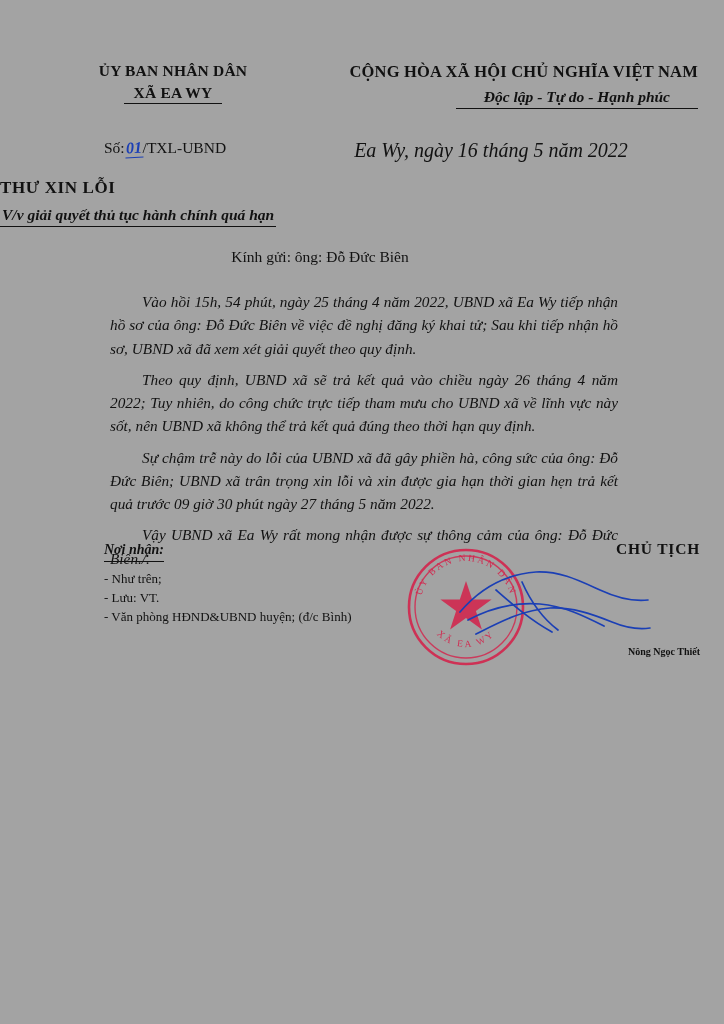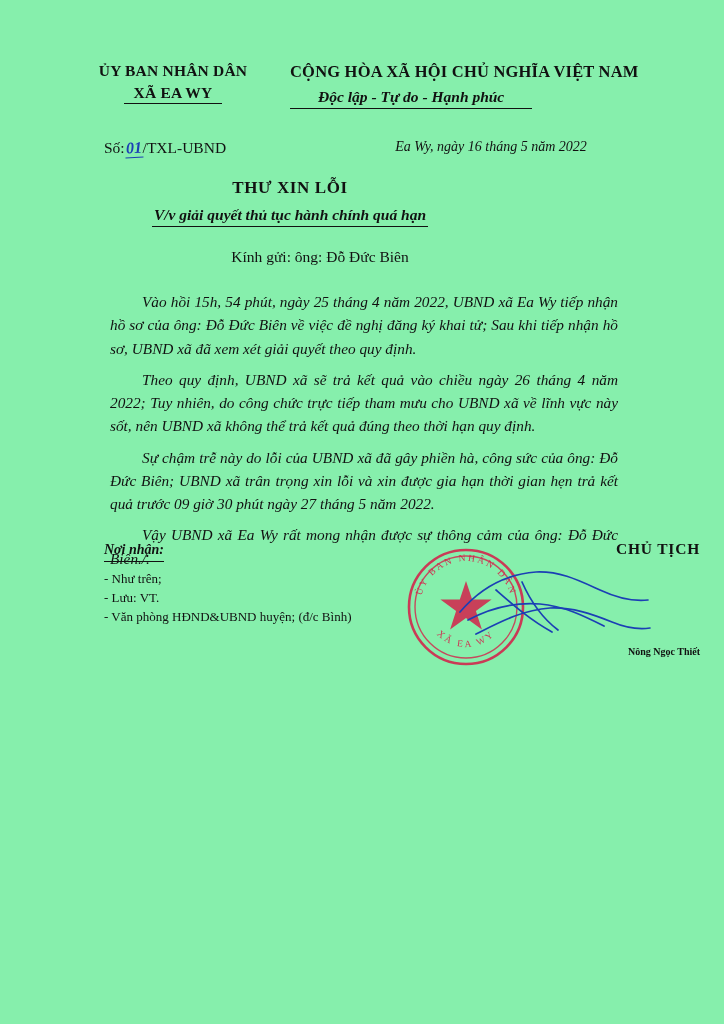--- a/index.html
+++ b/index.html
@@ -12,42 +12,42 @@
     height: 1024px;
     position: relative;
     font-family: "Liberation Serif", serif;
     color: #111111;
     overflow: hidden;
   }
 
   .page {
     position: absolute;
     inset: 0;
-    background: #86efac;
+    background: #a3a3a3;
   }
 
   
   .header {
     position: absolute;
     top: 62px;
     left: 0;
     width: 724px;
     display: flex;
     flex-direction: row;
     align-items: flex-start;
   }
   .header-left {
     width: 290px;
     text-align: center;
     padding-left: 56px;
     box-sizing: border-box;
   }
   .header-right {
     width: 434px;
-    text-align: left;
+    text-align: right;
     padding-right: 26px;
     box-sizing: border-box;
   }
   .org-line1 {
     font-size: 15.5px;
     font-weight: bold;
     letter-spacing: 0.2px;
     white-space: nowrap;
   }
   .org-line2 {
@@ -101,32 +101,32 @@
     border-bottom: 1.4px solid #1b3fb5;
     padding: 0 1px;
     display: inline-block;
     transform: rotate(-3deg);
   }
   .numline-right {
     width: 434px;
     text-align: center;
     padding-right: 32px;
     box-sizing: border-box;
-    font-size: 14px;
+    font-size: 20px;
     font-style: italic;
     white-space: nowrap;
   }
 
   
   .title-block {
     position: absolute;
     top: 178px;
     left: 0;
     width: 580px;
-    text-align: center;
+    text-align: left;
   }
   .doc-title {
     font-size: 17px;
     font-weight: bold;
     letter-spacing: 0.6px;
   }
   .doc-subtitle {
     font-size: 15.5px;
     font-weight: bold;
     font-style: italic;

